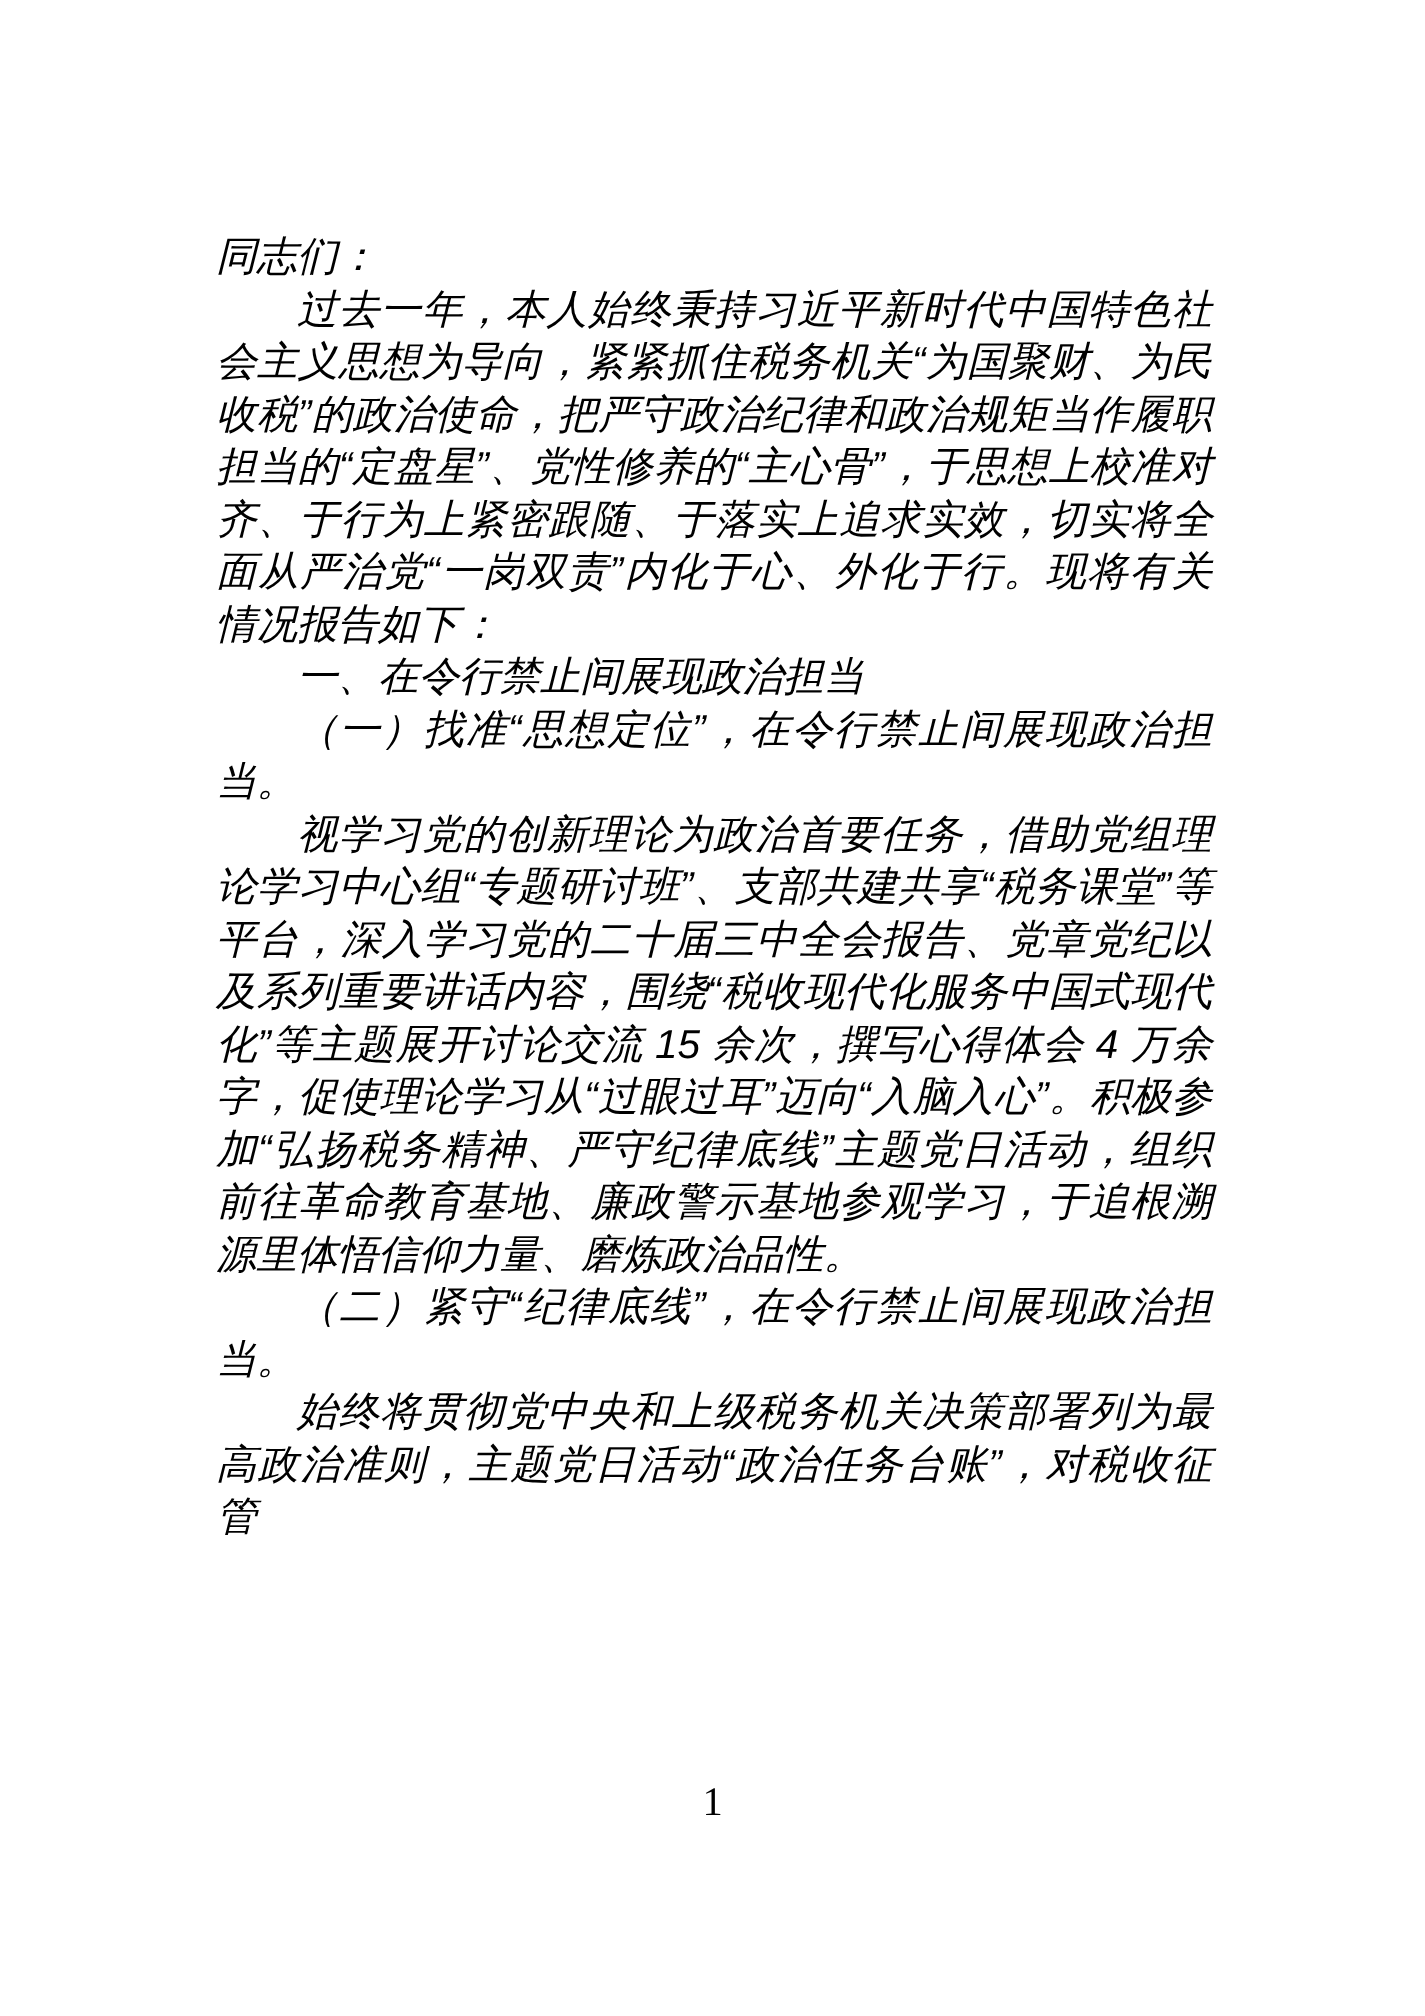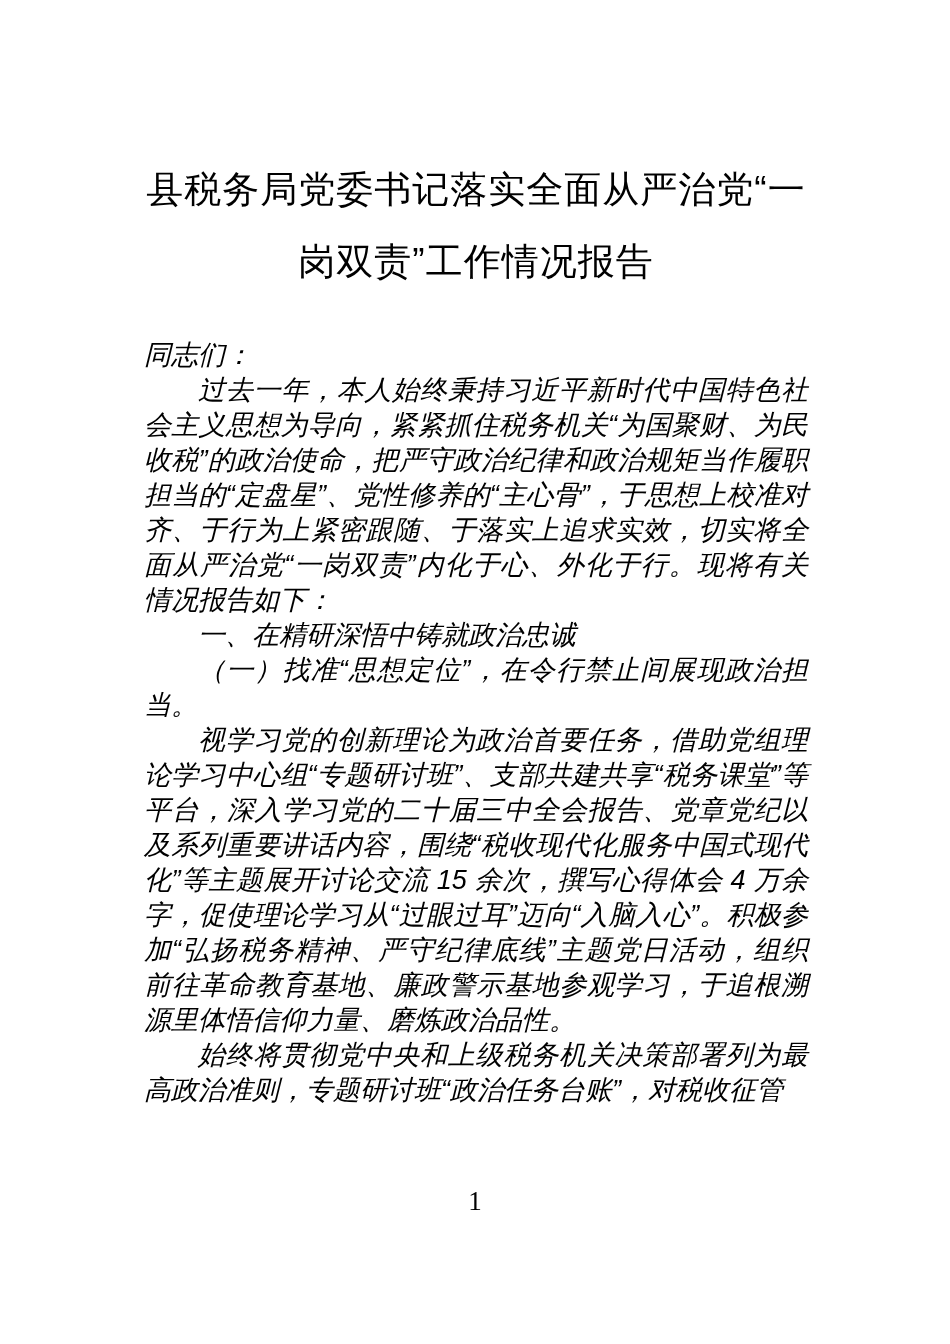--- a/index.html
+++ b/index.html
@@ -54,28 +54,28 @@
     font-family: "Liberation Serif", "DejaVu Serif", serif;
     font-size: 27px;
     line-height: 30px;
   }
 </style>
 </head>
 <body>
 
 <div class="page">
 
-  <h1 class="doc-title">县税务局党委书记落实全面从严治党“一岗双责”工作情况报告</h1>
 
   <div class="doc-body">
     <p class="no-indent">同志们：</p>
     <p>过去一年，本人始终秉持习近平新时代中国特色社会主义思想为导向，紧紧抓住税务机关“为国聚财、为民收税”的政治使命，把严守政治纪律和政治规矩当作履职担当的“定盘星”、党性修养的“主心骨”，于思想上校准对齐、于行为上紧密跟随、于落实上追求实效，切实将全面从严治党“一岗双责”内化于心、外化于行。现将有关情况报告如下：</p>
-    <p>一、在精研深悟中铸就政治忠诚</p>
+    <p>一、在令行禁止间展现政治担当</p>
     <p>（一）找准“思想定位”，在令行禁止间展现政治担当。</p>
     <p>视学习党的创新理论为政治首要任务，借助党组理论学习中心组“专题研讨班”、支部共建共享“税务课堂”等平台，深入学习党的二十届三中全会报告、党章党纪以及系列重要讲话内容，围绕“税收现代化服务中国式现代化”等主题展开讨论交流 15 余次，撰写心得体会 4 万余字，促使理论学习从“过眼过耳”迈向“入脑入心”。积极参加“弘扬税务精神、严守纪律底线”主题党日活动，组织前往革命教育基地、廉政警示基地参观学习，于追根溯源里体悟信仰力量、磨炼政治品性。</p>
-    <p>始终将贯彻党中央和上级税务机关决策部署列为最高政治准则，专题研讨班“政治任务台账”，对税收征管</p>
+    <p>（二）紧守“纪律底线”，在令行禁止间展现政治担当。</p>
+    <p>始终将贯彻党中央和上级税务机关决策部署列为最高政治准则，主题党日活动“政治任务台账”，对税收征管</p>
   </div>
 
   <div class="page-footer">
     <span>1</span>
   </div>
 
 </div>
 
 </body></html>

